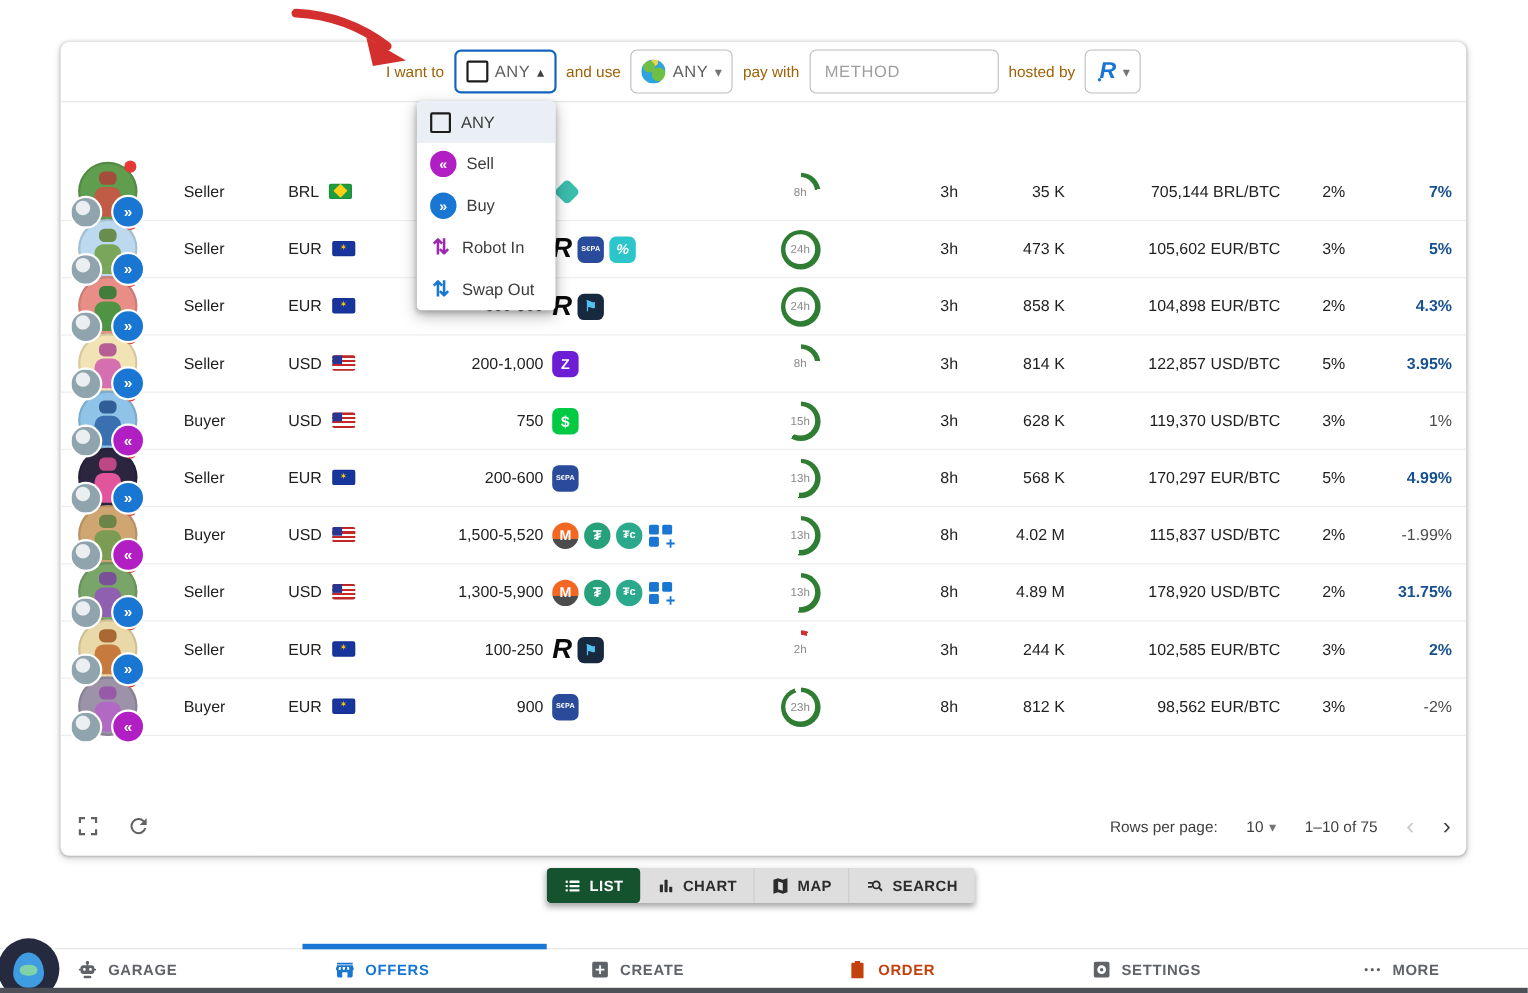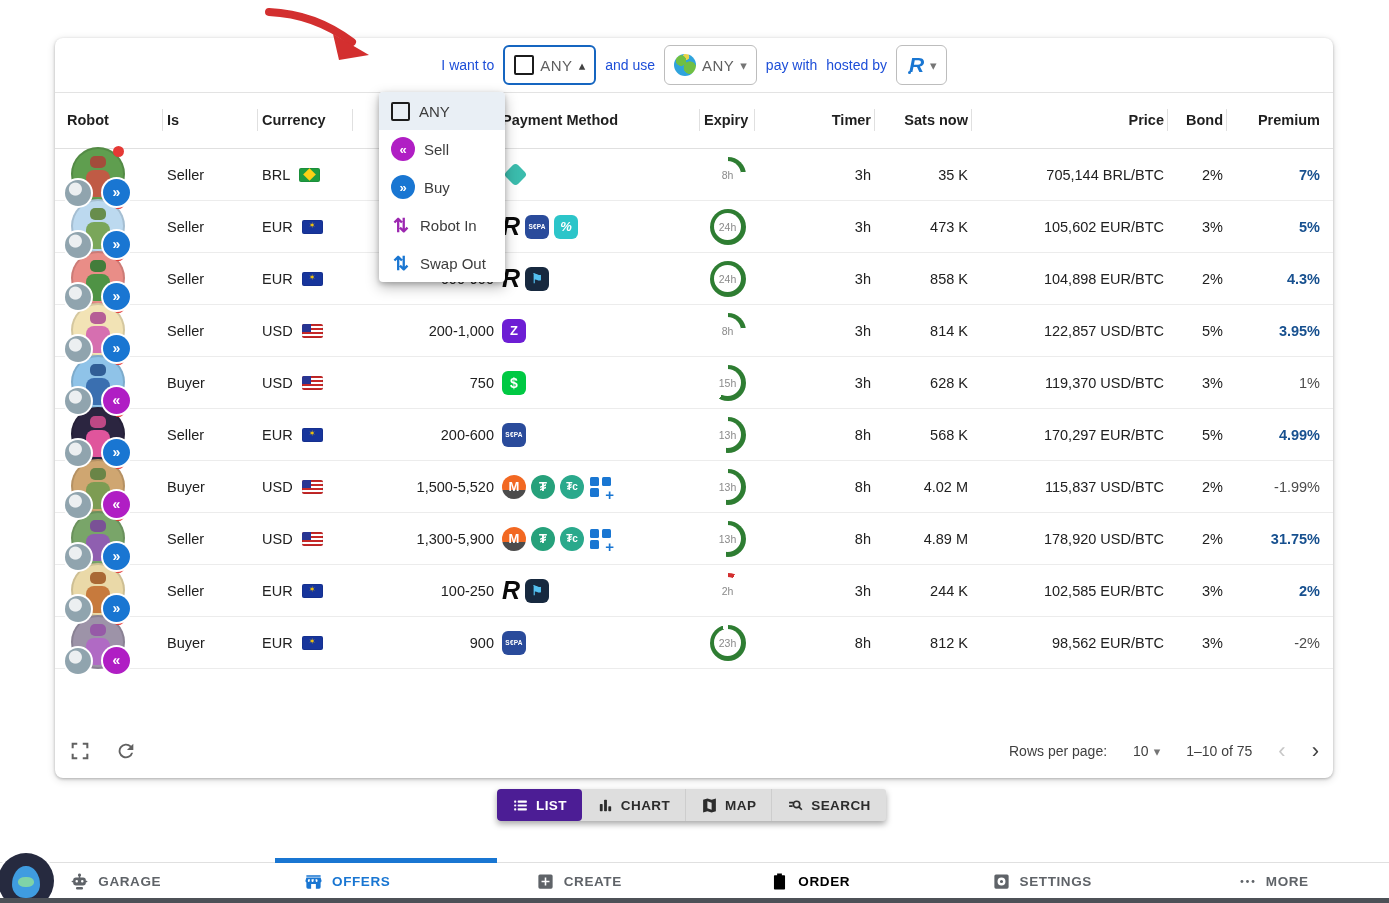--- a/index.html
+++ b/index.html
@@ -9,21 +9,21 @@
   
   #arrow{position:absolute;left:255px;top:0;z-index:60;pointer-events:none;}
 
   
   #card{position:absolute;left:55px;top:38px;width:1278px;height:740px;background:#fff;
     border-radius:8px;box-shadow:0 1px 3px rgba(0,0,0,.25),0 2px 8px rgba(0,0,0,.14);}
 
   
   #filterbar{position:absolute;left:0;top:0;width:100%;height:54px;display:flex;align-items:center;
     justify-content:center;gap:9px;border-bottom:1px solid #e3e3e3;}
-  .flabel{font-size:14px;color:#1d4ed8;white-space:nowrap;}
+  .flabel{font-size:14px;color:#a16207;white-space:nowrap;}
   .sel{display:inline-flex;align-items:center;gap:6px;height:40px;padding:0 9px;border:1px solid #bdbdbd;
     border-radius:6px;background:#fff;cursor:pointer;box-sizing:border-box;}
   .sel.open{border:2px solid #1565c0;}
   .selval{font-size:15px;color:#5f5f5f;letter-spacing:.5px;}
   .caret{font-size:13px;color:#757575;line-height:1;}
   .caret.up{color:#424242;}
   .cbx{width:16px;height:16px;border:2px solid #1c1c1c;border-radius:2px;background:#fff;}
   .globe{width:22px;height:22px;border-radius:50%;
     background:radial-gradient(circle at 32% 30%,#6fbf44 0 5px,transparent 5.5px),
                radial-gradient(circle at 72% 62%,#6fbf44 0 6px,transparent 6.5px),
@@ -116,31 +116,31 @@
     color:#fff;font-weight:700;font-size:13px;flex:0 0 auto;}
   .mswap{font-size:19px;font-weight:700;width:20px;text-align:center;flex:0 0 auto;}
   .mcbx{width:15px;height:15px;border:2px solid #1c1c1c;border-radius:2px;flex:0 0 auto;}
 
   
   #viewtabs{position:absolute;left:497px;top:789px;display:flex;background:#dedede;border-radius:3px;
     box-shadow:0 3px 6px rgba(0,0,0,.35);overflow:hidden;}
   .vtab{display:flex;align-items:center;gap:7px;height:32px;padding:0 15px;font-size:13.5px;font-weight:700;
     letter-spacing:.4px;color:#2c2c2c;cursor:pointer;border-right:1px solid #cdcdcd;}
   .vtab:last-child{border-right:none;}
-  .vtab.active{background:#4c1d95;color:#fff;border-radius:4px;border-right:none;text-align:center;}
+  .vtab.active{background:#14532d;color:#fff;border-radius:4px;border-right:none;text-align:center;}
   .vtab svg{width:17px;height:17px;}
 
   
   #bottomnav{position:absolute;left:0;top:862px;width:100%;height:36px;background:#fff;
     border-top:1px solid #e0e0e0;display:flex;align-items:center;z-index:10;}
   .navitem{flex:1;display:flex;align-items:center;justify-content:center;gap:9px;font-size:13.5px;
     font-weight:700;letter-spacing:.6px;color:#5f6368;cursor:pointer;}
   .navitem svg{width:19px;height:19px;}
   .navitem.active{color:#1976d2;}
-  .navitem.disabled{color:#000000;cursor:default;align-items:center;}
+  .navitem.disabled{color:#c2410c;cursor:default;align-items:center;}
   #navindicator{position:absolute;left:275px;top:-5px;width:222px;height:5px;background:#1976d2;}
   #navavatar{position:absolute;left:-2px;top:-10px;width:56px;height:56px;border-radius:50%;background:#262a3f;z-index:12;
     overflow:hidden;box-shadow:0 0 0 2px #fff;}
   #navavatar .drop{position:absolute;left:14px;top:13px;width:28px;height:32px;background:#3f9ce0;
     border-radius:50% 50% 48% 48%/60% 60% 42% 42%;}
   #navavatar .face{position:absolute;left:20px;top:24px;width:16px;height:10px;background:#7fd3a7;border-radius:45%;}
   #bottomstrip{position:absolute;left:0;top:898px;width:100%;height:5px;background:#4d5157;z-index:11;}
 </style>
 </head>
 <body>
@@ -161,40 +161,28 @@
         <span class="selval">ANY</span>
         <span class="caret up">▴</span>
       </div>
       <span class="flabel">and use</span>
       <div class="sel">
         <span class="globe"></span>
         <span class="selval">ANY</span>
         <span class="caret">▾</span>
       </div>
       <span class="flabel">pay with</span>
+      <input class="method" type="text" placeholder="METHOD" style="">
       <span class="flabel">hosted by</span>
       <div class="sel">
         <span class="rlogo">R</span>
         <span class="caret">▾</span>
       </div>
     </div>
 
-    <div id="thead" class="tgrid">
-        <div class="hcell al sep">Robot</div>
-        <div class="hcell al sep">Is</div>
-        <div class="hcell al sep">Currency</div>
-        <div class="hcell ar sep"></div>
-        <div class="hcell al sep">Payment Method</div>
-        <div class="hcell al sep">Expiry</div>
-        <div class="hcell ar sep">Timer</div>
-        <div class="hcell ar sep">Sats now</div>
-        <div class="hcell ar sep">Price</div>
-        <div class="hcell ar sep">Bond</div>
-        <div class="hcell ar">Premium</div>
-      </div>
     <div id="tbody">
         <div class="trow tgrid">
           <div class="tcell">
             <div class="avwrap">
               <div class="av" style="background: rgb(95, 158, 79);">
                 <div class="hed" style="background: rgb(192, 91, 69);"></div>
                 <div class="bod" style="background: rgb(192, 91, 69);"></div>
               </div>
               <span class="reddot"></span>
               <span class="mini"></span>

